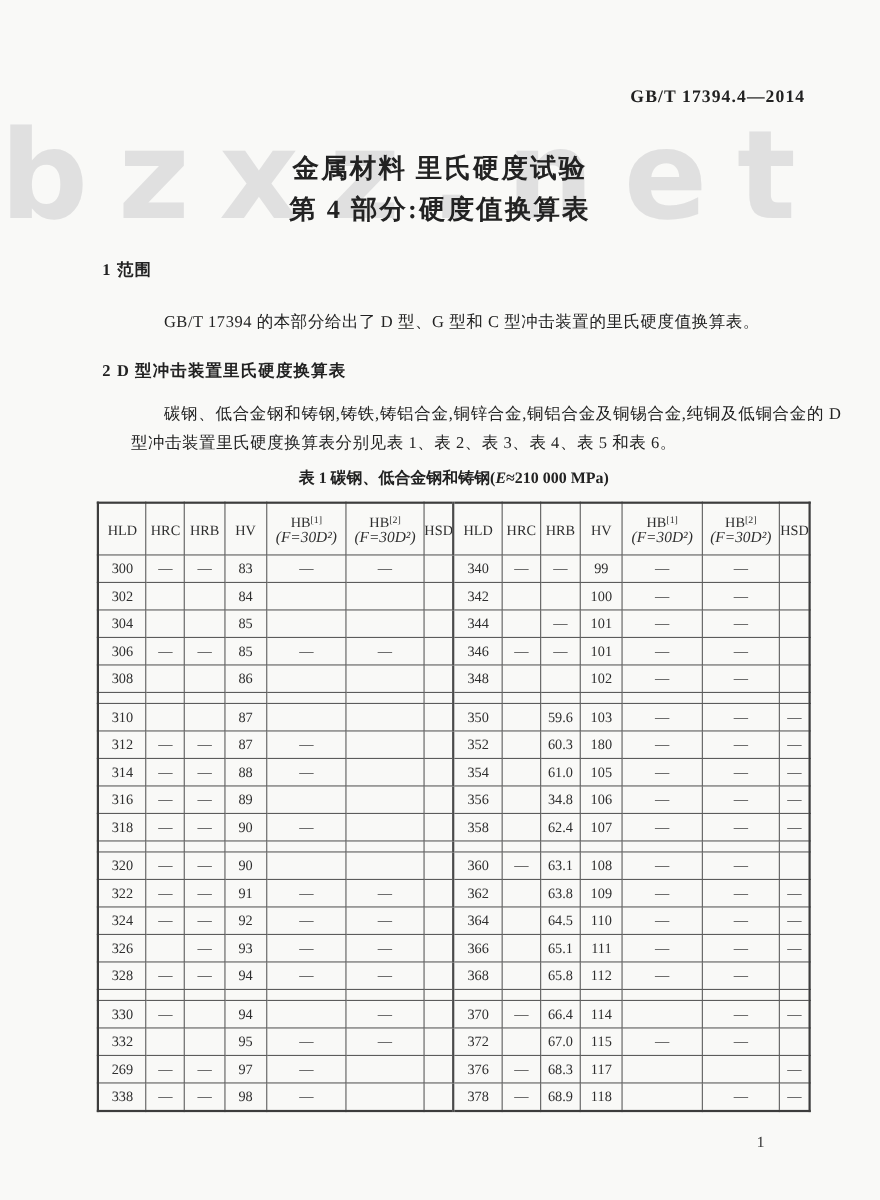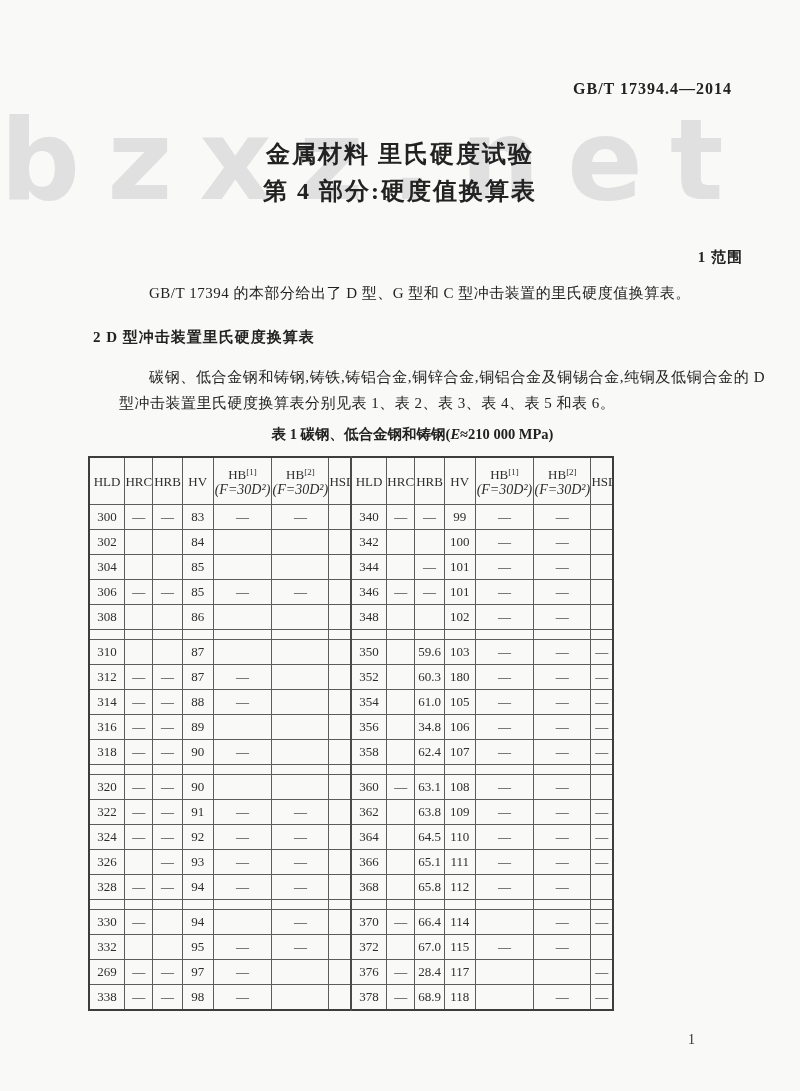--- a/index.html
+++ b/index.html
@@ -32,32 +32,32 @@
   }
   .section-heading{
     position:absolute;left:93px;width:650px;
     font-weight:bold;font-size:15px;letter-spacing:1px;
   }
   .paragraph{
     position:absolute;left:93px;width:646px;
     font-size:15px;line-height:26px;
     text-indent:2em;text-align:justify;letter-spacing:0.5px;margin-left:26px;
   }
-  #sec1-head{top:248px;text-align:right;}
+  #sec1-head{top:236px;}
   #sec1-para{top:280px;}
   #sec2-head{top:328px;}
   #sec2-para{top:364px;}
   .table-caption{
     position:absolute;top:425px;left:88px;width:649px;
     text-align:center;font-weight:bold;font-size:14.5px;
   }
   .table-caption .sym{font-style:italic;font-weight:bold;}
   table.conv{
     position:absolute;top:456px;left:88px;
-    width:526px;border-collapse:collapse;table-layout:fixed;
+    width:649px;border-collapse:collapse;table-layout:fixed;
     border:2px solid #3d3d3d;
   }
   table.conv th, table.conv td{
     border:1px solid #5c5c5c;
     text-align:center;vertical-align:middle;
     font-size:13px;color:#2e2e2e;
     padding:0;overflow:hidden;
     font-family:"Liberation Serif","DejaVu Serif",serif;
   }
   table.conv thead th{
@@ -458,21 +458,21 @@
           <tr>
             <td>269</td>
             <td>—</td>
             <td>—</td>
             <td>97</td>
             <td>—</td>
             <td></td>
             <td></td>
             <td class="mid-divider">376</td>
             <td>—</td>
-            <td>28.4</td>
+            <td>68.3</td>
             <td>117</td>
             <td></td>
             <td></td>
             <td>—</td>
           </tr>
           <tr>
             <td>338</td>
             <td>—</td>
             <td>—</td>
             <td>98</td>

